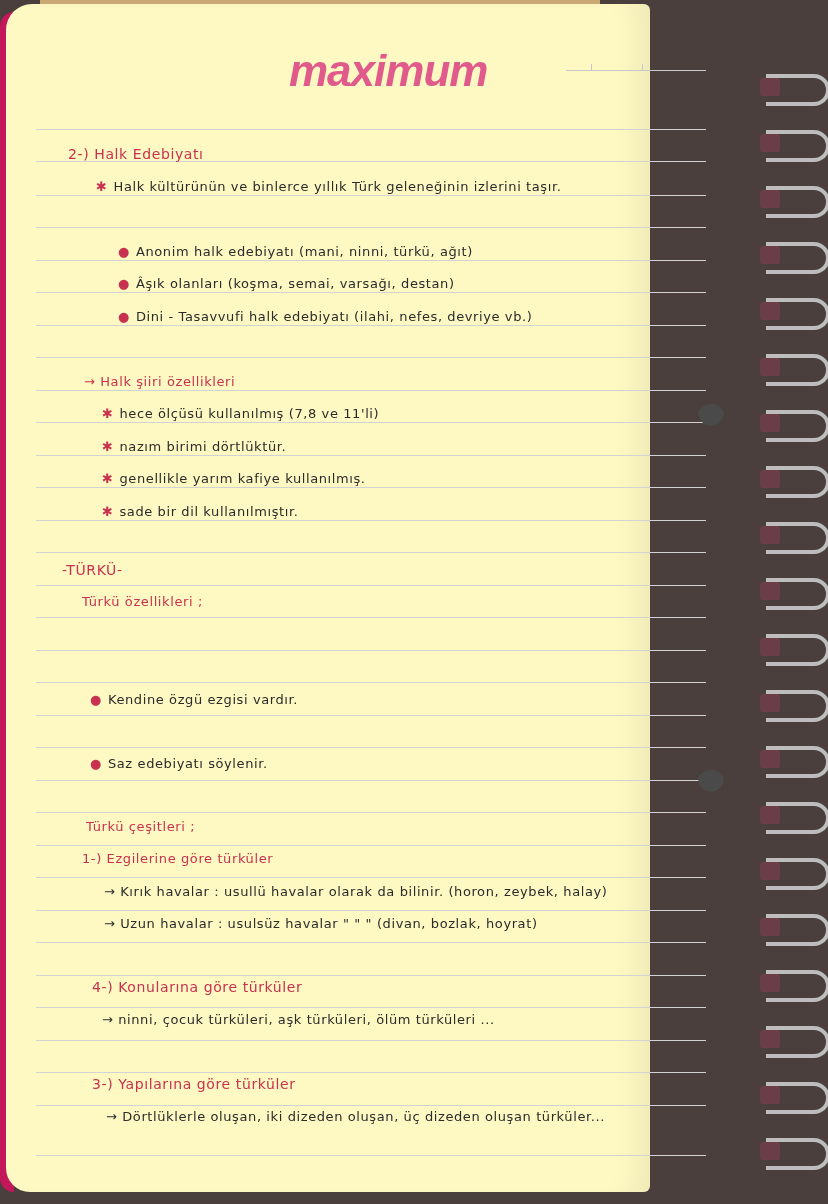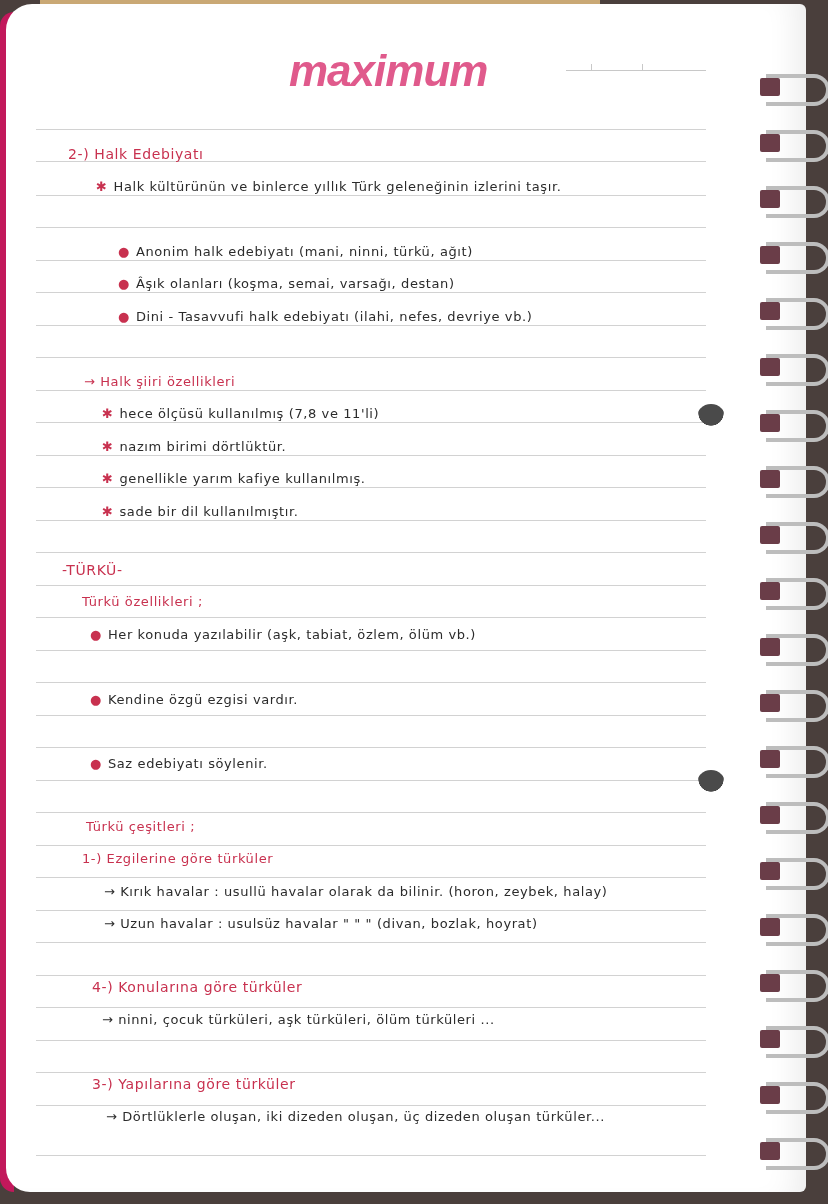--- a/index.html
+++ b/index.html
@@ -4,22 +4,22 @@
 <style>
   html, body { margin:0; padding:0; }
   body {
     width:828px; height:1204px; position:relative; overflow:hidden;
     background:#4a3f3c;
     font-family:"DejaVu Sans", sans-serif;
   }
   .topstrip { position:absolute; left:40px; top:0; width:560px; height:6px; background:#c9a874; }
   .cover-edge { position:absolute; left:0; top:12px; width:14px; height:1180px; background:#c2185b; border-radius:14px 0 0 14px; }
   .page {
-    position:absolute; left:6px; top:4px; width:800px; height:1188px;
-    background:#ffffff; border-radius:26px 6px 6px 24px;
+    position:absolute; left:6px; top:4px; width:644px; height:1188px;
+    background:#fef9c3; border-radius:26px 6px 6px 24px;
     box-shadow: inset -30px 0 30px -20px rgba(0,0,0,0.08);
   }
   .logo {
     position:absolute; left:283px; top:42px;
     font-family:"Liberation Sans", sans-serif; font-weight:bold; font-style:italic;
     font-size:44px; letter-spacing:-1px; color:#e05a8c;
   }
   .date-line { position:absolute; left:560px; top:66px; width:140px; height:1px; background:#c8c8c8; }
   .date-tick { position:absolute; top:60px; width:1px; height:7px; background:#c8c8c8; }
   .rule { position:absolute; left:30px; width:670px; height:1px; background:#d2d2d2; }
@@ -112,23 +112,20 @@
   </div>
   <div class="line" style="left:96px; top:467px">
     <span class="bullet">✱</span><span>genellikle yarım kafiye kullanılmış.</span>
   </div>
   <div class="line" style="left:96px; top:500px">
     <span class="bullet">✱</span><span>sade bir dil kullanılmıştır.</span>
   </div>
 
   <div class="line red h" style="left:56px; top:558px">-TÜRKÜ-</div>
   <div class="line red" style="left:76px; top:590px">Türkü özellikleri ;</div>
-  <div class="line" style="left:84px; top:623px">
-    <span class="bullet">●</span><span>Her konuda yazılabilir (aşk, tabiat, özlem, ölüm vb.)</span>
-  </div>
   <div class="line" style="left:84px; top:688px">
     <span class="bullet">●</span><span>Kendine özgü ezgisi vardır.</span>
   </div>
   <div class="line" style="left:84px; top:752px">
     <span class="bullet">●</span><span>Saz edebiyatı söylenir.</span>
   </div>
 
   <div class="line red" style="left:80px; top:815px">Türkü çeşitleri ;</div>
   <div class="line red" style="left:76px; top:847px">1-) Ezgilerine göre türküler</div>
   <div class="line" style="left:98px; top:880px">→ Kırık havalar : usullü havalar olarak da bilinir. (horon, zeybek, halay)</div>

